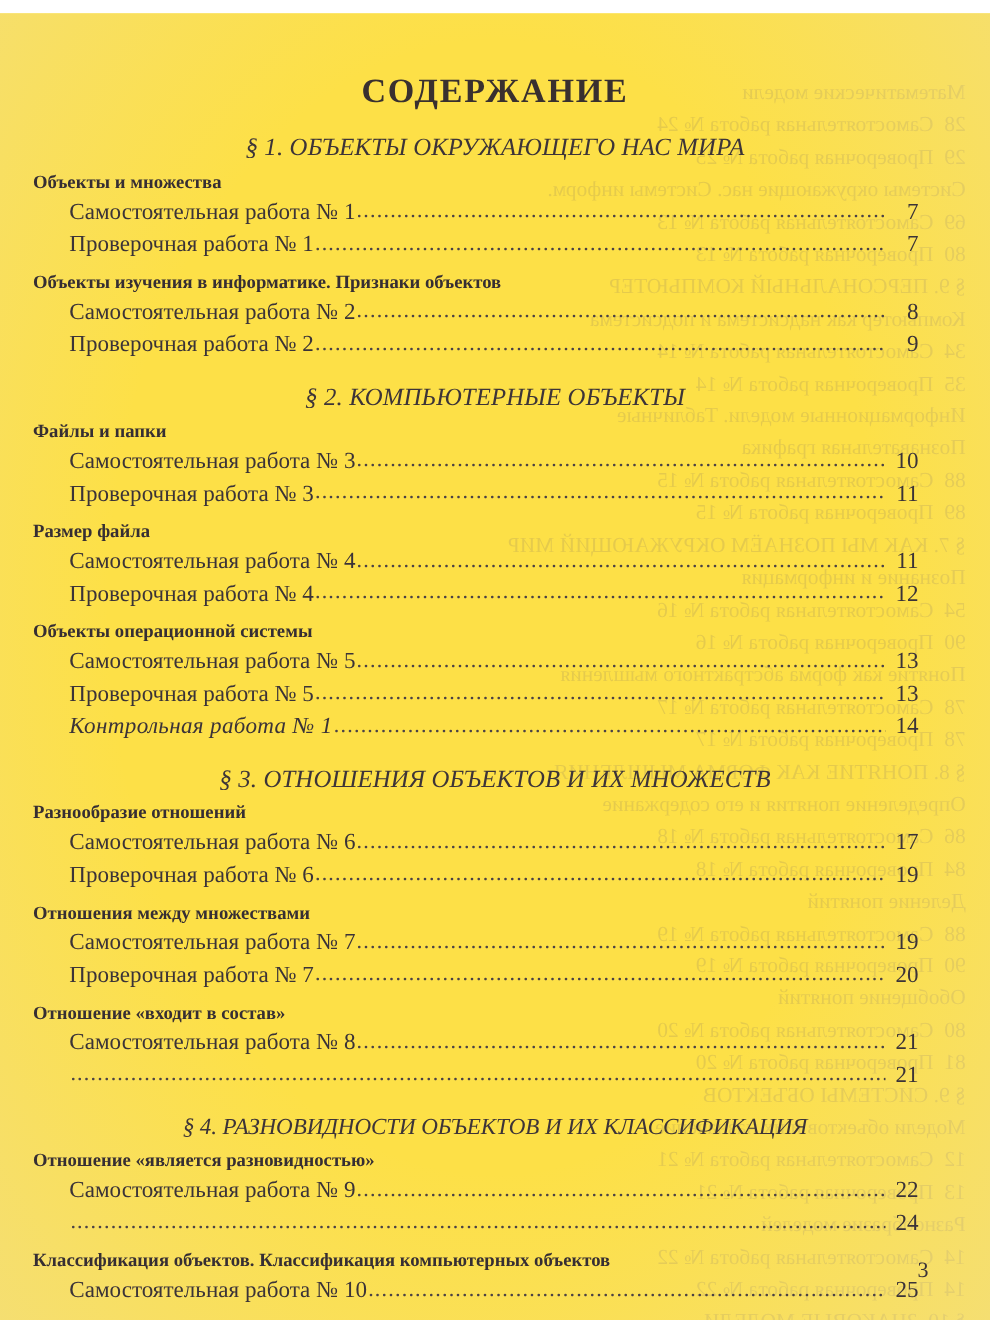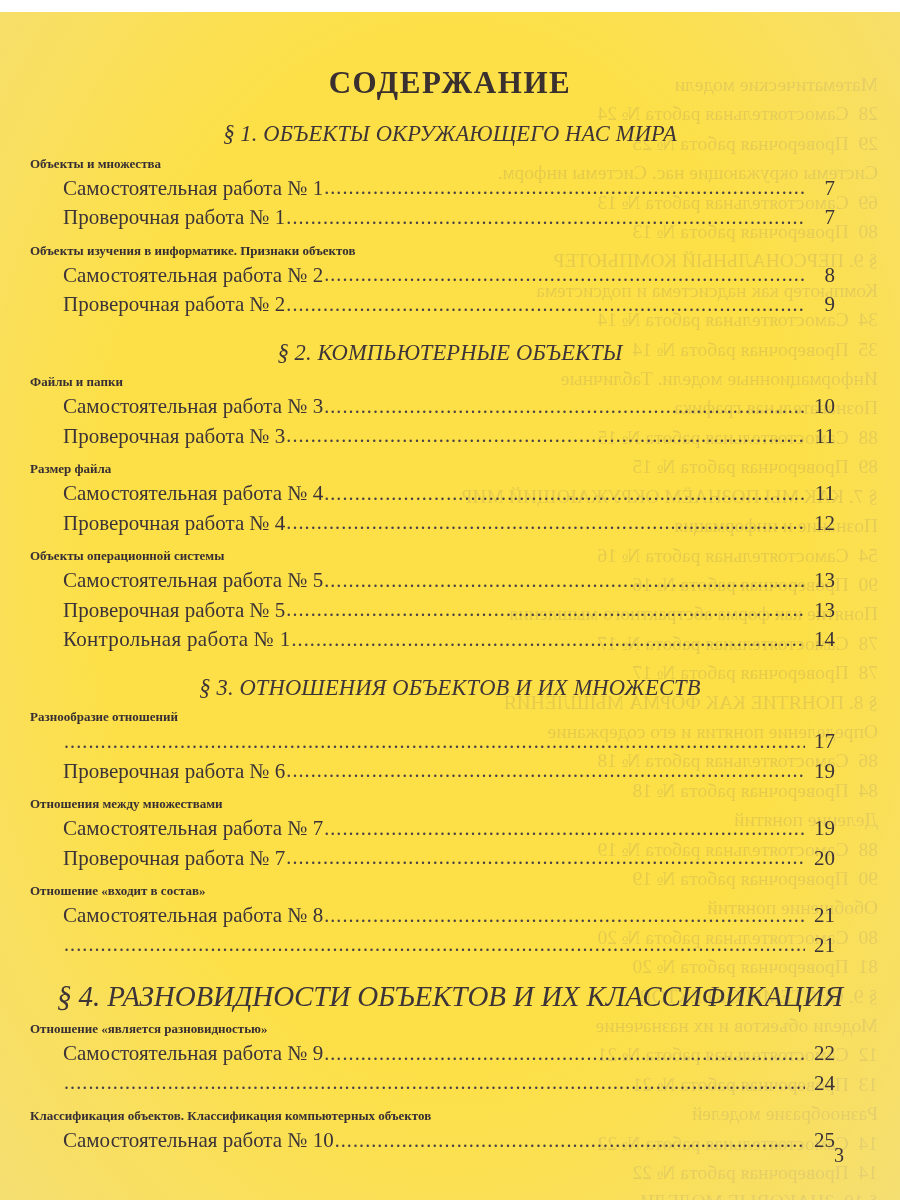--- a/index.html
+++ b/index.html
@@ -66,27 +66,27 @@
     text-align: center;
     font-size: 22.5px;
     font-weight: normal;
     letter-spacing: 0.15px;
     line-height: 1;
     color: #3d3438;
     white-space: nowrap;
     font-style: italic;
   }
   .section-heading.wide {
-    font-size: 29px;
+    font-size: 21px;
     letter-spacing: -0.1px;
   }
 
   
   .topic {
-    font-size: 13px;
+    font-size: 17px;
     font-weight: bold;
     line-height: 1;
     margin-left: 30px;
     color: #362e33;
     white-space: nowrap;
   }
 
   
   .entry {
     display: flex;
@@ -95,20 +95,21 @@
     margin-right: 65px;
     font-size: 21px;
     line-height: 1;
     color: #3b3338;
   }
   .entry .label {
     white-space: nowrap;
     flex: 0 0 auto;
   }
   .entry.italic .label {
+    font-style: italic;
     letter-spacing: 0.3px;
   }
   .entry .leader {
     flex: 1 1 auto;
     overflow: hidden;
     white-space: nowrap;
     margin: 0 1px;
     letter-spacing: 1.1px;
     font-size: 20px;
     color: #4a4146;
@@ -290,20 +291,21 @@
           <span class="leader">........................................................................................................................................................................................................</span>
           <span class="pageno">14</span>
         </div>
         <div style="height: 8.5px;"></div>
         <div class="gap-m"></div>
         <div class="section-heading">§ 3. ОТНОШЕНИЯ ОБЪЕКТОВ И ИХ МНОЖЕСТВ</div>
         <div class="gap-s"></div>
         <div class="topic">Разнообразие отношений</div>
         <div style="height: 8px;"></div>
         <div class="entry">
+          <span class="label">Самостоятельная работа № 6</span>
           <span class="leader">........................................................................................................................................................................................................</span>
           <span class="pageno">17</span>
         </div>
         <div style="height: 8.5px;"></div>
         <div class="entry">
           <span class="label">Проверочная работа № 6</span>
           <span class="leader">........................................................................................................................................................................................................</span>
           <span class="pageno">19</span>
         </div>
         <div style="height: 8.5px;"></div>

